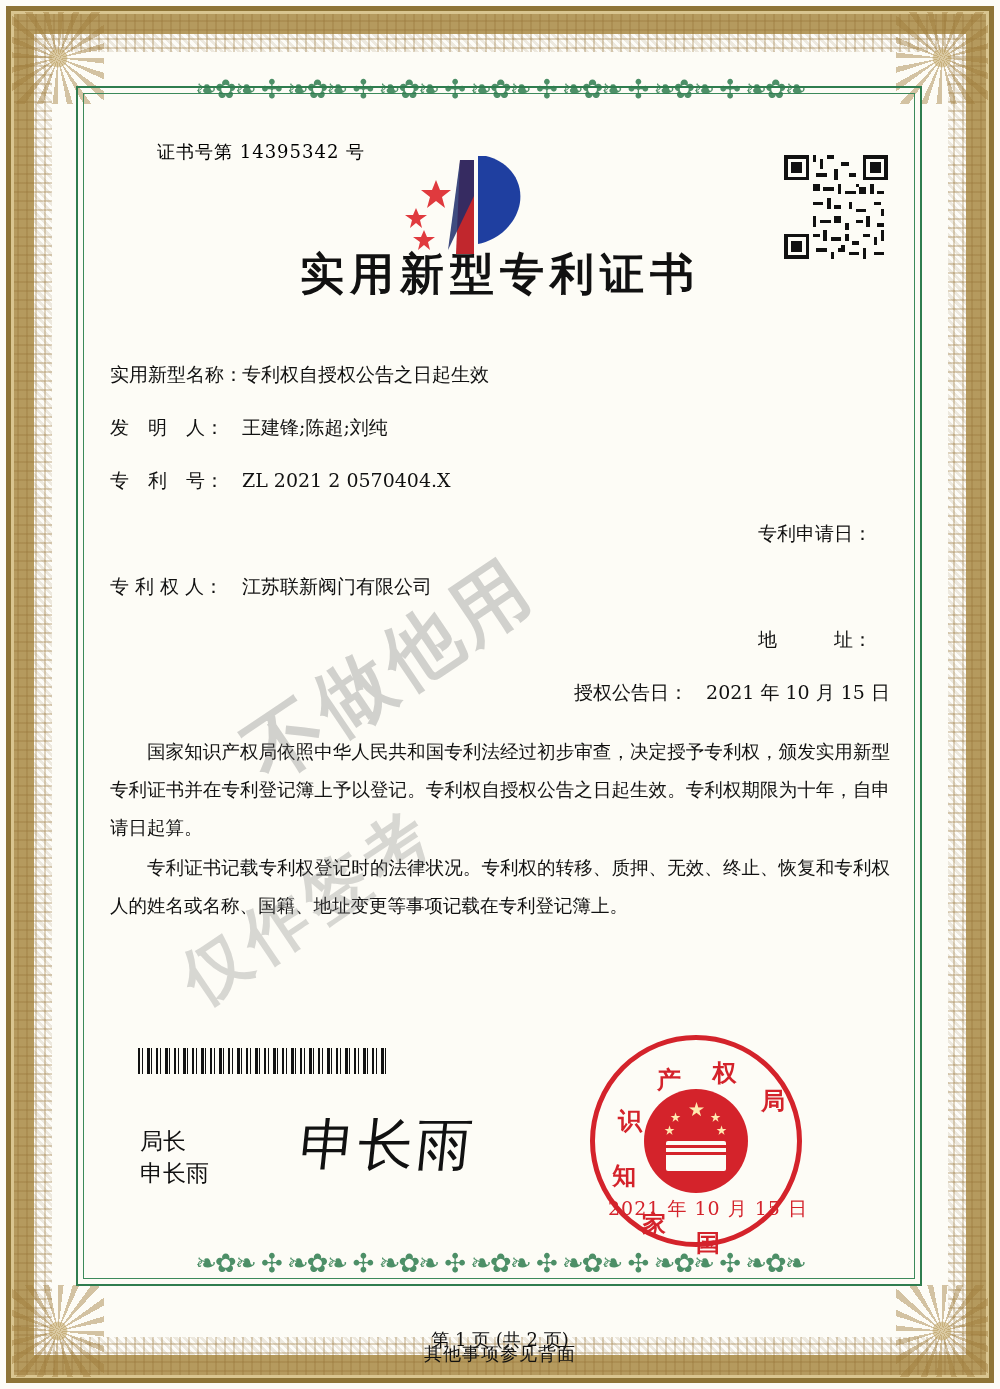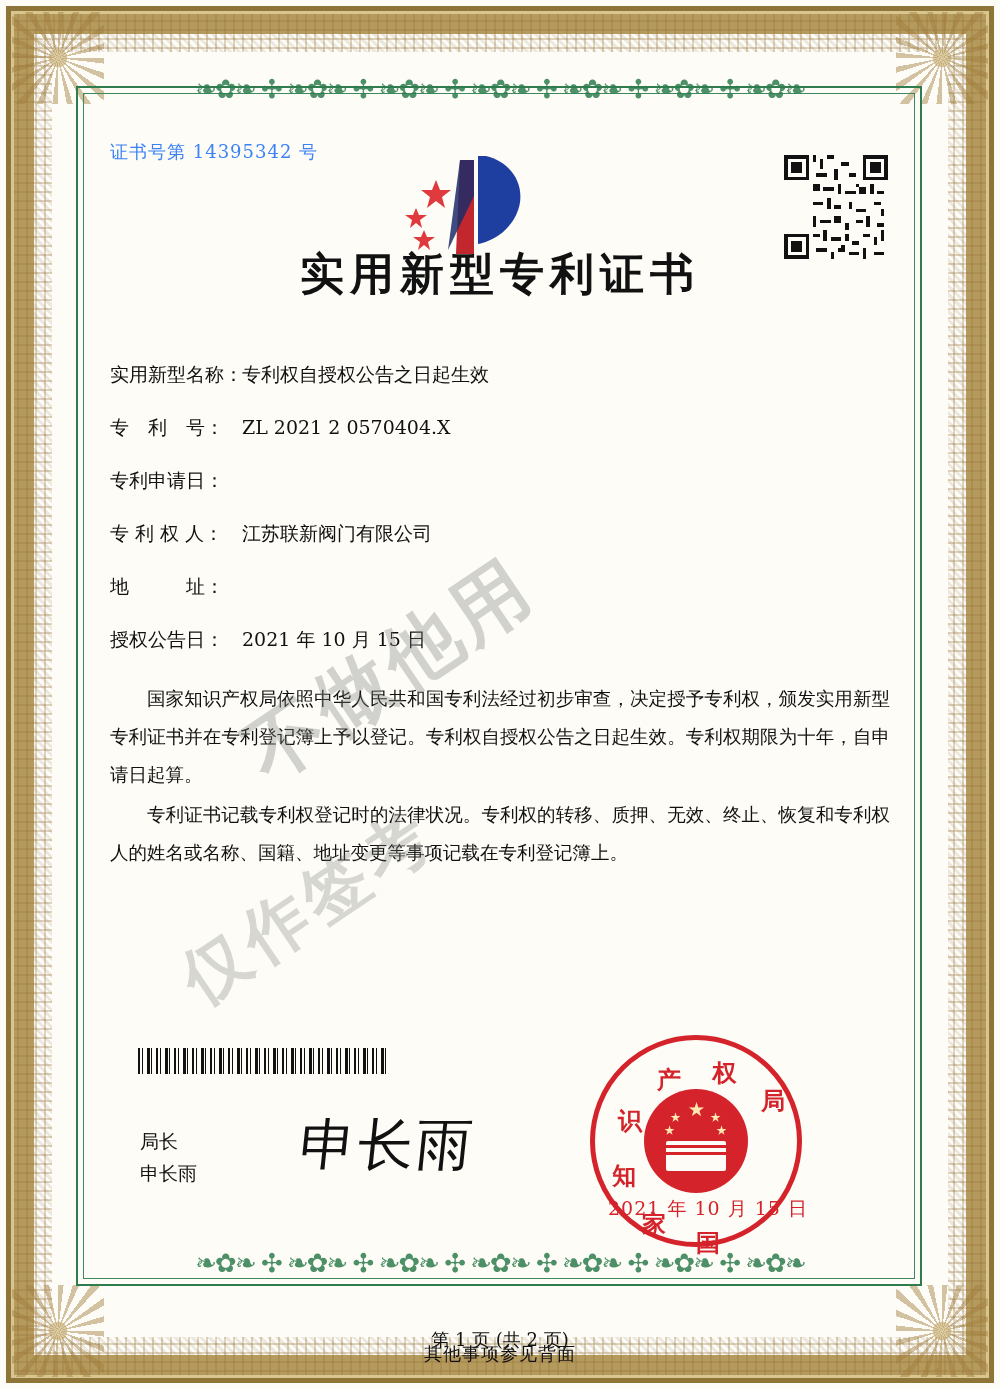--- a/index.html
+++ b/index.html
@@ -102,22 +102,23 @@
 
   
   .content {
     position: absolute;
     left: 110px; top: 140px;
     width: 780px;
   }
 
   .cert-no {
     font-size: 18px;
-    color: #3b82f6;
+    color: #000000;
     letter-spacing: 1px;
+    margin-left: 47px;
   }
 
   .logo-wrap {
     position: absolute;
     left: 390px; top: 150px;
     width: 150px; height: 120px;
   }
   .qr {
     position: absolute;
     right: 112px; top: 155px;
@@ -136,20 +137,21 @@
 
   .fields {
     margin-top: 58px;
     font-size: 19px;
     color: #111;
   }
   .frow {
     display: flex;
     margin-bottom: 27px;
     align-items: baseline;
+    justify-content: flex-end;
   }
   .flabel {
     width: 132px;
     flex: none;
     letter-spacing: 0px;
     white-space: nowrap;
   }
   .fval {
     flex: 1;
   }
@@ -182,21 +184,21 @@
     left: 138px; top: 1048px;
     width: 248px; height: 26px;
     background: repeating-linear-gradient(90deg,
       #111 0 2px, #fdfcf6 2px 4px, #111 4px 5px, #fdfcf6 5px 9px,
       #111 9px 12px, #fdfcf6 12px 13px, #111 13px 14px, #fdfcf6 14px 18px);
   }
 
   .director {
     position: absolute;
     left: 140px; top: 1125px;
-    font-size: 19px;
+    font-size: 23px;
     line-height: 32px;
     color: #111;
   }
   .signature {
     position: absolute;
     left: 300px; top: 1108px;
     font-size: 56px;
     color: #111;
     font-family: "DejaVu Serif", "Liberation Serif", serif;
     transform: skewX(-6deg);
@@ -396,20 +398,24 @@
     <div class="cert-no">证书号第 14395342 号</div>
 
     <div class="big-title">实用新型专利证书</div>
 
     <div class="fields">
       <div class="frow">
         <div class="flabel">实用新型名称：</div>
         <div class="fval">专利权自授权公告之日起生效</div>
       </div>
       <div class="frow">
+        <div class="flabel">发　明　人：</div>
+        <div class="fval">王建锋;陈超;刘纯</div>
+      </div>
+      <div class="frow">
         <div class="flabel">专　利　号：</div>
         <div class="fval">ZL 2021 2 0570404.X</div>
       </div>
       <div class="frow">
         <div class="flabel">专利申请日：</div>
       </div>
       <div class="frow">
         <div class="flabel">专 利 权 人：</div>
         <div class="fval">江苏联新阀门有限公司</div>
       </div>

